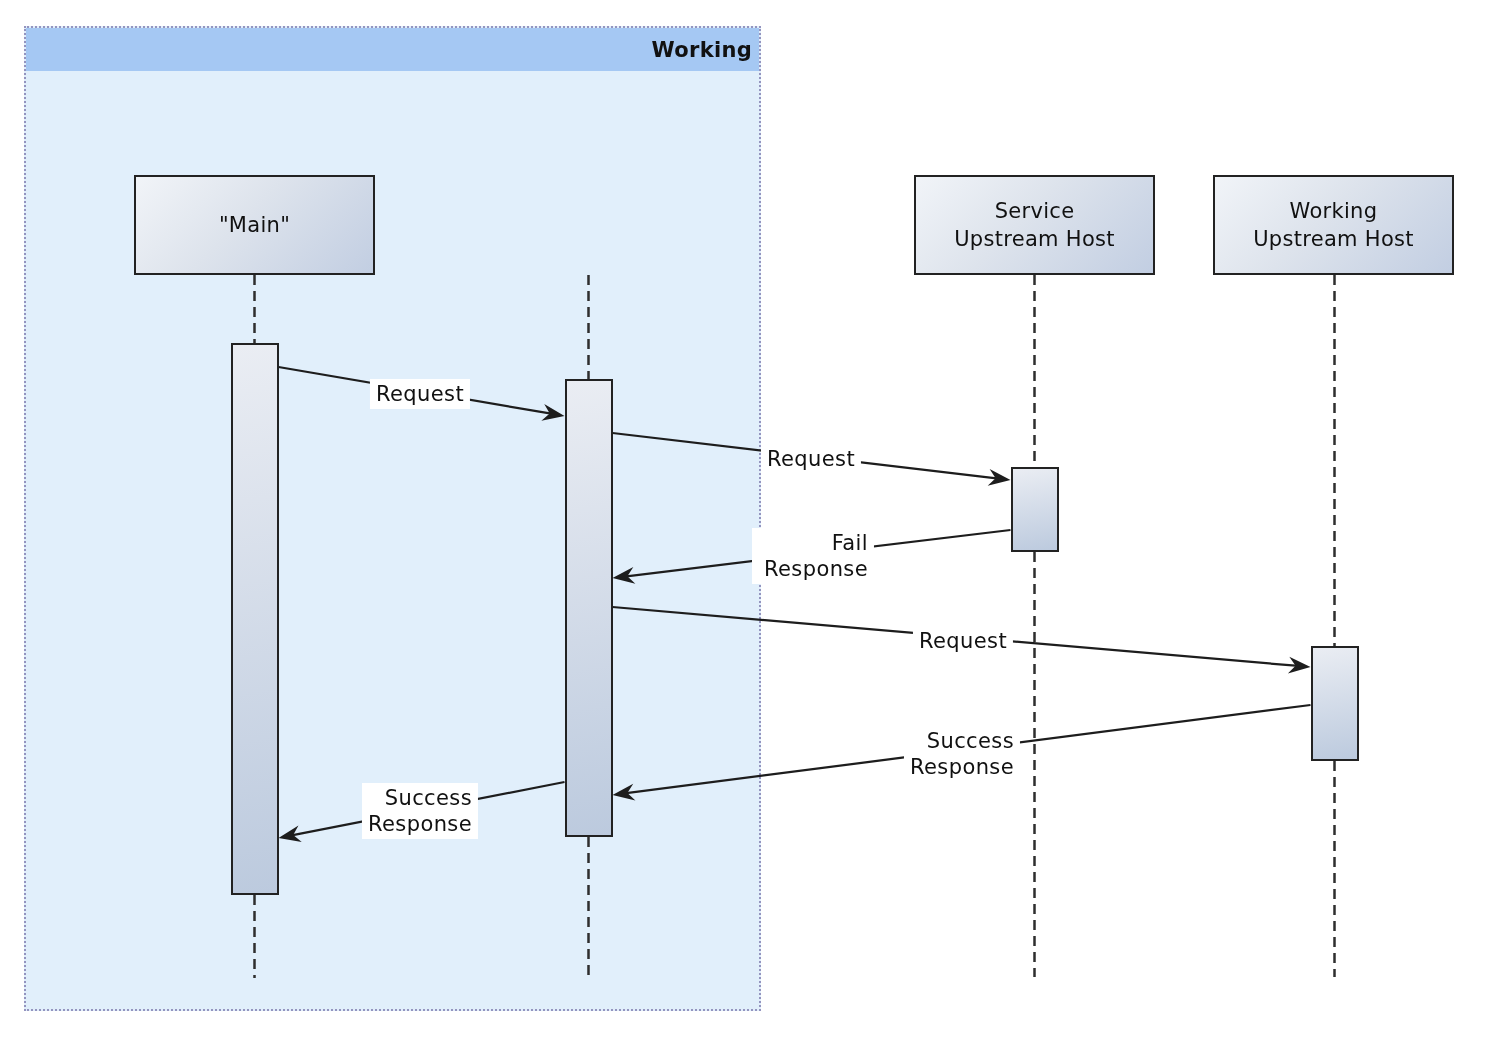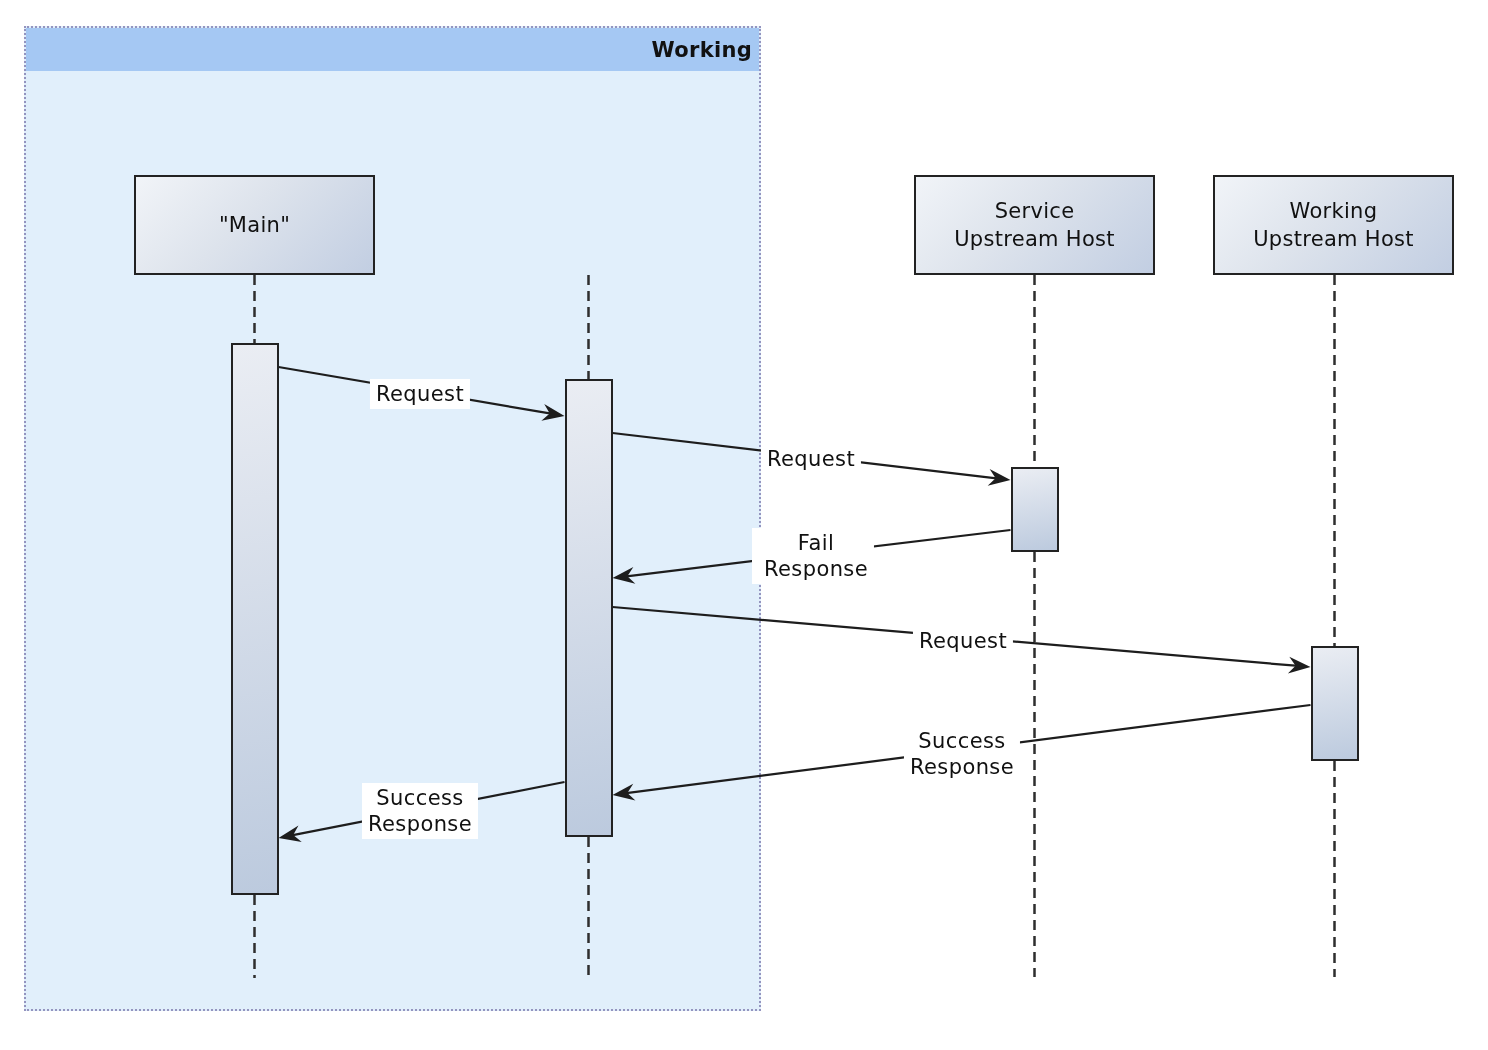--- a/index.html
+++ b/index.html
@@ -26,21 +26,21 @@
   }
   .activation{
     position:absolute;width:48px;box-sizing:border-box;
     border:2px solid #222;
     background:linear-gradient(170deg,#eaedf3 0%,#bccade 100%);
   }
   .svg-layer{position:absolute;left:0;top:0;width:1488px;height:1050px;}
   .msg-label{
     position:absolute;transform:translate(-50%,-50%);
     background:#ffffff;padding:2px 6px;
-    font-size:21px;line-height:26px;text-align:center;
+    font-size:21px;line-height:26px;text-align:right;
     letter-spacing:0.4px;white-space:nowrap;
   }
 </style>
 </head>
 <body>
 
 <div class="canvas">
 
   <div class="frame">
     <div class="frame-header">

